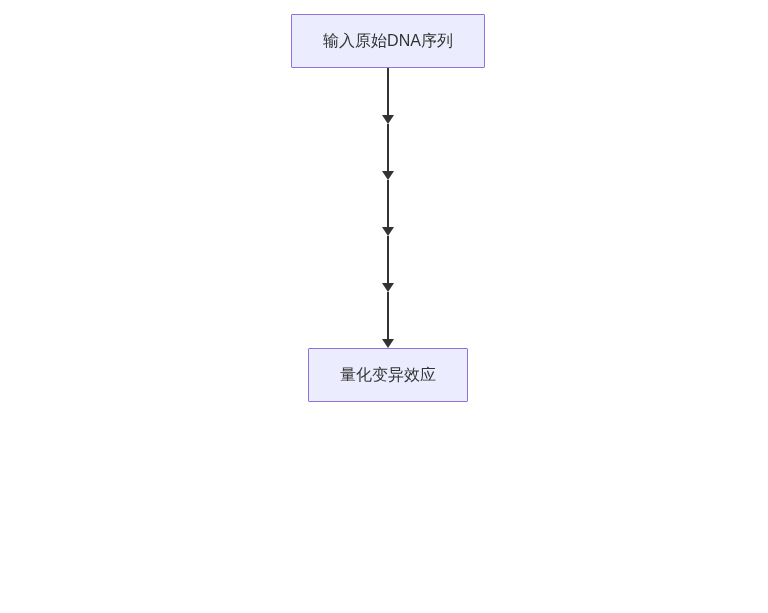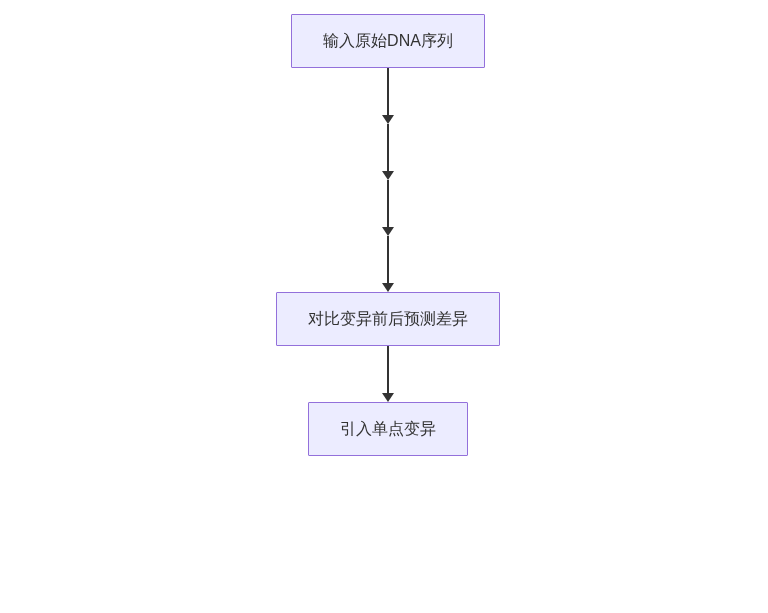--- a/index.html
+++ b/index.html
@@ -87,27 +87,24 @@
       <div class="line"></div>
       <div class="arrowhead"></div>
     </div>
 
 
     <div class="connector">
       <div class="line"></div>
       <div class="arrowhead"></div>
     </div>
 
-    <div class="node">
-      <span>对比变异前后预测差异</span>
-    </div>
 
     <div class="connector">
       <div class="line"></div>
       <div class="arrowhead"></div>
     </div>
 
     <div class="node">
-      <span>引入单点变异</span>
+      <span>量化变异效应</span>
     </div>
 
   </div>
 </div>
 
 </body></html>

